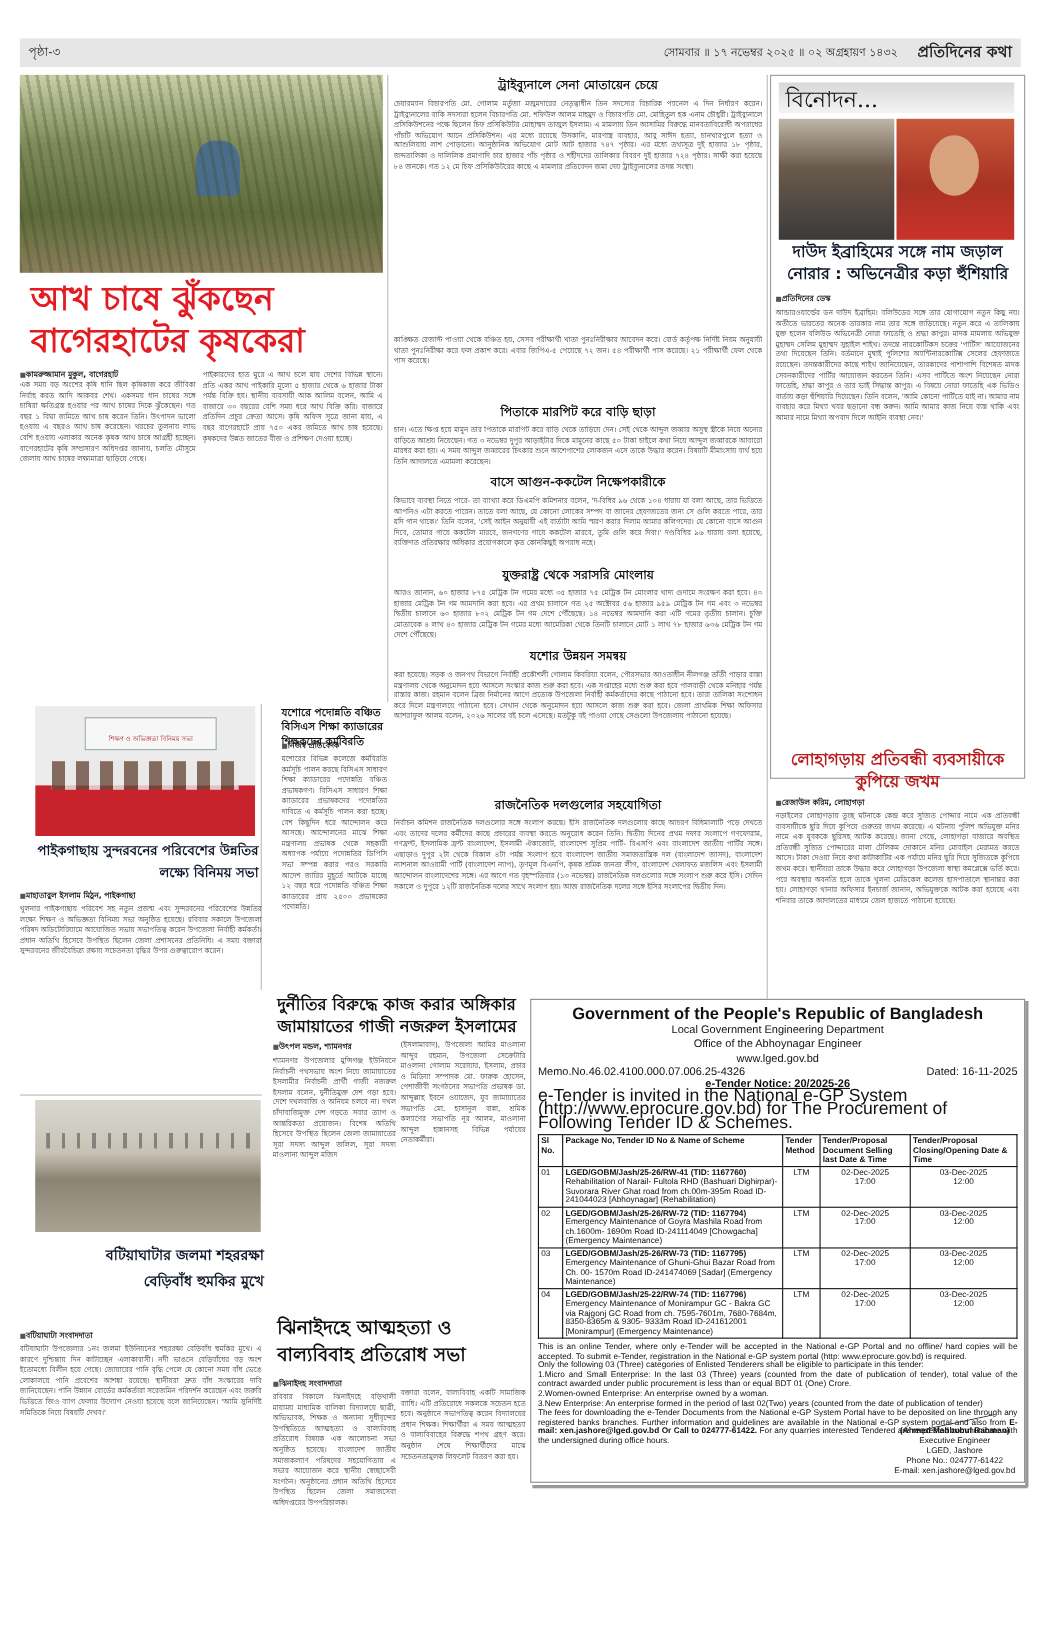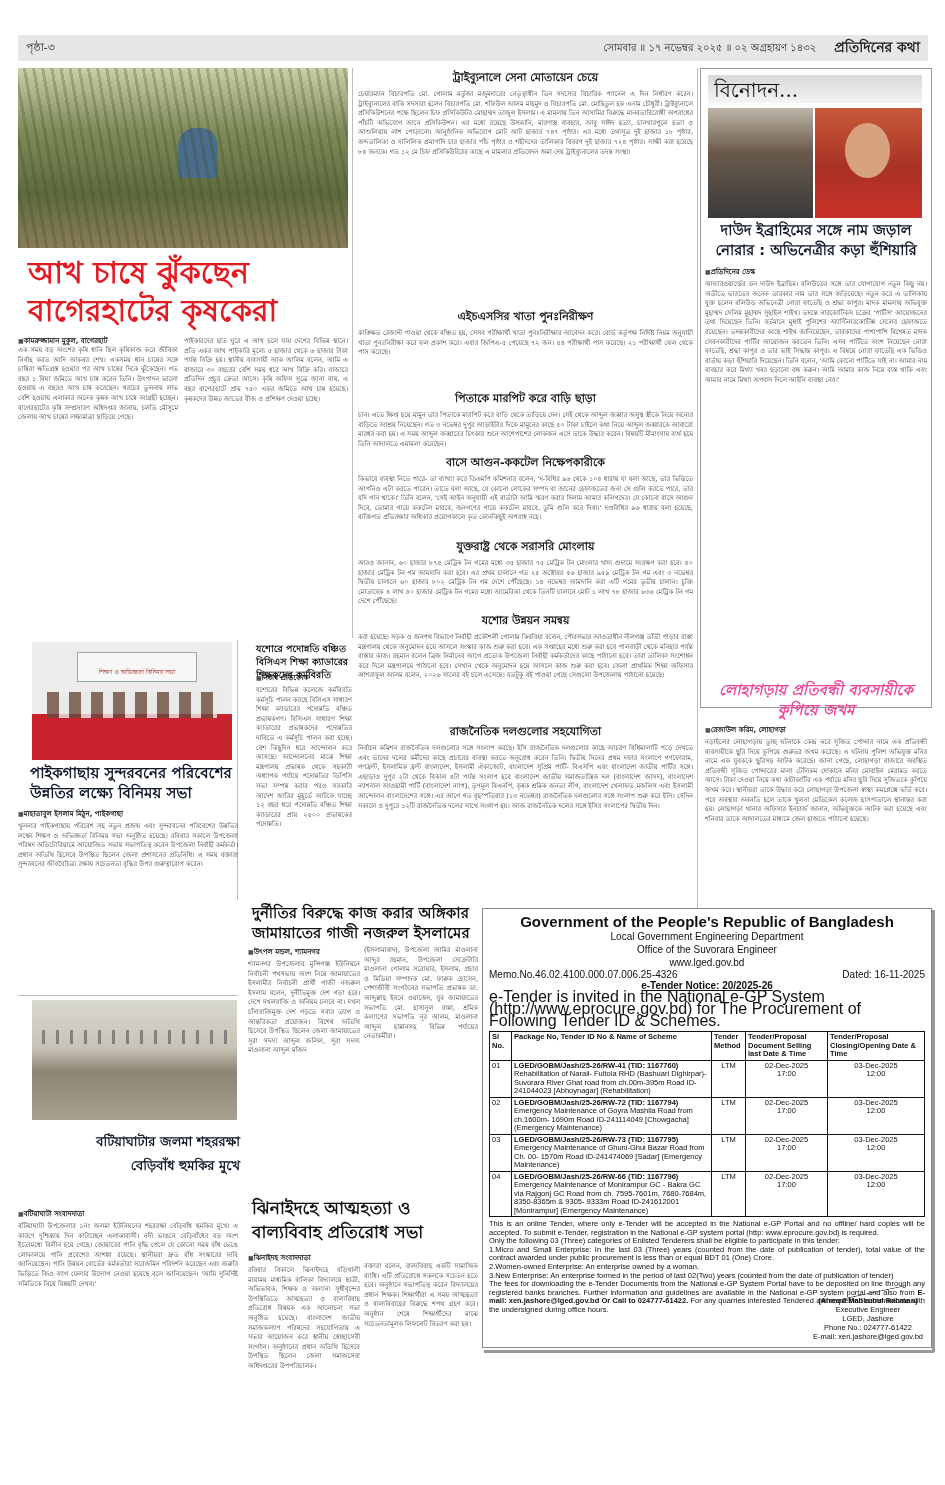--- a/index.html
+++ b/index.html
@@ -10,21 +10,21 @@
   .masthead .page-no { flex: 1; }
   .masthead .date { margin-right: 18px; font-size: 10px; }
   .masthead .brand { font-weight: bold; font-size: 14px; font-family: "DejaVu Serif", serif; }
   .body-text { font-size: 6.5px; line-height: 9.6px; color: #333; text-align: justify; overflow: hidden; }
   .byline { font-size: 7px; font-weight: bold; color: #111; margin-bottom: 2px; }
   .byline::before { content: "\25A0 "; font-size: 6px; color: #555; }
   .photo { background: #8a8f7a; overflow: hidden; }
   .subhead { font-size: 11px; font-weight: bold; text-align: center; color: #111; margin: 3px 0 2px; }
   .headline-red { color: #e31b23; font-weight: bold; font-family: "DejaVu Sans", sans-serif; }
   .headline-green { color: #0f172a; font-weight: bold; }
-  .headline-magenta { color: #ec4899; font-weight: bold; font-style: italic; }
+  .headline-magenta { color: #b91c1c; font-weight: bold; }
   .headline-black { color: #111; font-weight: bold; }
   .vline { background: #bbb; width: 1px; }
   .hline { background: #bbb; height: 1px; }
   .tender { left: 482px; top: 908px; width: 450px; height: 440px; border: 1px solid #888; padding: 4px 6px; font-family: "Liberation Sans", sans-serif; color: #111; }
   .tender .t-title { font-size: 15px; font-weight: bold; text-align: center; }
   .tender .t-sub { font-size: 10px; text-align: center; line-height: 13px; }
   .tender .t-memo { font-size: 10px; display: flex; justify-content: space-between; }
   .tender .t-notice { font-size: 10px; font-weight: bold; text-align: center; text-decoration: underline; }
   .tender .t-intro { font-size: 16px; line-height: 12px; margin-bottom: 4px; }
   .tender table { width: 100%; border-collapse: collapse; font-size: 7.5px; line-height: 8.5px; }
@@ -66,21 +66,20 @@
 <div class="abs body-text" style="left:18px;top:346px;width:160px;height:285px;">এক সময় বড় অংশের কৃষি ধানি ছিল কৃষিকাজ করে জীবিকা নির্বাহ করত আদি আকবর শেখ। একসময় ধান চাষের সঙ্গে চাষিরা ক্ষতিগ্রস্ত হওয়ার পর আখ চাষের দিকে ঝুঁকেছেন। গত বছর ১ বিঘা জমিতে আখ চাষ করেন তিনি। উৎপাদন ভালো হওয়ায় এ বছরও আখ চাষ করেছেন। খরচের তুলনায় লাভ বেশি হওয়ায় এলাকার অনেক কৃষক আখ চাষে আগ্রহী হচ্ছেন। বাগেরহাটের কৃষি সম্প্রসারণ অধিদপ্তর জানায়, চলতি মৌসুমে জেলায় আখ চাষের লক্ষ্যমাত্রা ছাড়িয়ে গেছে।</div>
 <div class="abs body-text" style="left:184px;top:337px;width:164px;height:230px;">পাইকারদের হাত ঘুরে এ আখ চলে যায় দেশের বিভিন্ন স্থানে। প্রতি একর আখ পাইকারি মূল্যে ৫ হাজার থেকে ৬ হাজার টাকা পর্যন্ত বিক্রি হয়। স্থানীয় ব্যবসায়ী আক আলিম বলেন, আমি এ বাজারে ৩০ বছরের বেশি সময় ধরে আখ বিক্রি করি। বাজারে প্রতিদিন প্রচুর ক্রেতা আসে। কৃষি অফিস সূত্রে জানা যায়, এ বছর বাগেরহাটে প্রায় ৭৫০ একর জমিতে আখ চাষ হয়েছে। কৃষকদের উন্নত জাতের বীজ ও প্রশিক্ষণ দেওয়া হচ্ছে।</div>
 
 <div class="abs vline" style="left:352px;top:68px;height:570px;"></div>
 <div class="abs vline" style="left:697px;top:68px;height:840px;"></div>
 <div class="abs vline" style="left:237px;top:640px;height:260px;"></div>
 
 <div class="abs" style="left:358px;top:66px;width:335px;">
   <div class="subhead">ট্রাইব্যুনালে সেনা মোতায়েন চেয়ে</div>
   <div class="body-text" style="height:215px;">চেয়ারম্যান বিচারপতি মো. গোলাম মর্তুজা মজুমদারের নেতৃত্বাধীন তিন সদস্যের বিচারিক প্যানেল এ দিন নির্ধারণ করেন। ট্রাইব্যুনালের বাকি সদস্যরা হলেন বিচারপতি মো. শফিউল আলম মাহমুদ ও বিচারপতি মো. মোহিতুল হক এনাম চৌধুরী। ট্রাইব্যুনালে প্রসিকিউশনের পক্ষে ছিলেন চিফ প্রসিকিউটর মোহাম্মদ তাজুল ইসলাম। এ মামলায় তিন আসামির বিরুদ্ধে মানবতাবিরোধী অপরাধের পাঁচটি অভিযোগ আনে প্রসিকিউশন। এর মধ্যে রয়েছে উসকানি, মারণাস্ত্র ব্যবহার, আবু সাঈদ হত্যা, চানখারপুলে হত্যা ও আশুলিয়ায় লাশ পোড়ানো। আনুষ্ঠানিক অভিযোগ মোট আট হাজার ৭৪৭ পৃষ্ঠার। এর মধ্যে তথ্যসূত্র দুই হাজার ১৮ পৃষ্ঠার, জব্দতালিকা ও দালিলিক প্রমাণাদি চার হাজার পাঁচ পৃষ্ঠার ও শহীদদের তালিকার বিবরণ দুই হাজার ৭২৪ পৃষ্ঠার। সাক্ষী করা হয়েছে ৮৪ জনকে। গত ১২ মে চিফ প্রসিকিউটরের কাছে এ মামলার প্রতিবেদন জমা দেয় ট্রাইব্যুনালের তদন্ত সংস্থা।</div>
-  <div class="subhead">এইচএসসির খাতা পুনঃনিরীক্ষণ</div>
   <div class="body-text" style="height:58px;">কাঙ্ক্ষিত রেজাল্ট পাওয়া থেকে বঞ্চিত হয়, সেসব পরীক্ষার্থী খাতা পুনঃনিরীক্ষার আবেদন করে। বোর্ড কর্তৃপক্ষ নির্দিষ্ট নিয়ম অনুযায়ী খাতা পুনঃনিরীক্ষা করে ফল প্রকাশ করে। এবার জিপিএ-৫ পেয়েছে ৭২ জন। ৫৪ পরীক্ষার্থী পাস করেছে। ২১ পরীক্ষার্থী ফেল থেকে পাস করেছে।</div>
   <div class="subhead">পিতাকে মারপিট করে বাড়ি ছাড়া</div>
   <div class="body-text" style="height:40px;">চান। এতে ক্ষিপ্ত হয়ে মামুন তার পিতাকে মারপিট করে বাড়ি থেকে তাড়িয়ে দেন। সেই থেকে আব্দুল জব্বার অসুস্থ স্ত্রীকে নিয়ে অন্যের বাড়িতে আশ্রয় নিয়েছেন। গত ৩ নভেম্বর দুপুর আড়াইটার দিকে মামুনের কাছে ৫০ টাকা চাইলে কথা নিয়ে আব্দুল জব্বারকে আবারো মারধর করা হয়। এ সময় আব্দুল জব্বারের চিৎকার শুনে আশেপাশের লোকজন এসে তাকে উদ্ধার করেন। বিষয়টি মীমাংসায় ব্যর্থ হয়ে তিনি আদালতে এমামলা করেছেন।</div>
   <div class="subhead">বাসে আগুন-ককটেল নিক্ষেপকারীকে</div>
   <div class="body-text" style="height:60px;">কিভাবে ব্যবস্থা নিতে পারে- তা ব্যাখ্যা করে ডিএমপি কমিশনার বলেন, 'দ-বিধির ৯৬ থেকে ১০৪ ধারায় যা বলা আছে, তার ভিত্তিতে আপনিও এটা করতে পারেন। তাতে বলা আছে, যে কোনো লোকের সম্পদ বা জানের হেফাজতের জন্য সে গুলি করতে পারে, তার যদি গান থাকে।' তিনি বলেন, 'সেই আইন অনুযায়ী এই বার্তাটা আমি স্মরণ করার দিলাম আমার কলিগদের। যে কোনো বাসে আগুন দিবে, তোমার গায়ে ককটেল মারবে, জনগণের গায়ে ককটেল মারবে, তুমি গুলি করে দিবা।' দণ্ডবিধির ৯৬ ধারায় বলা হয়েছে, ব্যক্তিগত প্রতিরক্ষার অধিকার প্রয়োগকালে কৃত কোনকিছুই অপরাধ নহে।</div>
   <div class="subhead">যুক্তরাষ্ট্র থেকে সরাসরি মোংলায়</div>
   <div class="body-text" style="height:50px;">আরও জানান, ৬০ হাজার ৮৭৫ মেট্রিক টন গমের মধ্যে ৩৫ হাজার ৭৫ মেট্রিক টন মোংলার খাদ্য গুদামে সংরক্ষণ করা হবে। ৪০ হাজার মেট্রিক টন গম আমদানি করা হবে। এর প্রথম চালানে গত ২৫ অক্টোবর ৫৬ হাজার ৯৫৯ মেট্রিক টন গম এবং ৩ নভেম্বর দ্বিতীয় চালানে ৬০ হাজার ৮০২ মেট্রিক টন গম দেশে পৌঁছেছে। ১৪ নভেম্বর আমদানি করা এটি গমের তৃতীয় চালান। চুক্তি মোতাবেক ৪ লাখ ৪০ হাজার মেট্রিক টন গমের মধ্যে আমেরিকা থেকে তিনটি চালানে মোট ১ লাখ ৭৮ হাজার ৬৩৬ মেট্রিক টন গম দেশে পৌঁছেছে।</div>
   <div class="subhead">যশোর উন্নয়ন সমন্বয়</div>
   <div class="body-text" style="height:50px;">করা হয়েছে। সড়ক ও জনপথ বিভাগে নির্বাহী প্রকৌশলী গোলাম কিবরিয়া বলেন, পৌরসভার আওতাধীন নীলগঞ্জ তাঁতী পাড়ার রাস্তা মন্ত্রণালয় থেকে অনুমোদন হয়ে আসলে সংস্কার কাজ শুরু করা হবে। এক সপ্তাহের মধ্যে শুরু করা হবে পালবাড়ী থেকে মনিহার পর্যন্ত রাস্তার কাজ। রহমান বলেন ব্রিজ নির্মানের আগে প্রত্যেক উপজেলা নির্বাহী কর্মকর্তাদের কাছে পাঠানো হবে। তারা তালিকা সংশোধন করে দিলে মন্ত্রণালয়ে পাঠানো হবে। সেখান থেকে অনুমোদন হয়ে আসলে কাজ শুরু করা হবে। জেলা প্রাথমিক শিক্ষা অফিসার আশরাফুল আলম বলেন, ২০২৬ সালের বই চলে এসেছে। যতটুকু বই পাওয়া গেছে সেগুলো উপজেলায় পাঠানো হয়েছে।</div>
 </div>
@@ -112,21 +111,21 @@
 <div class="abs" style="left:705px;top:724px;width:222px;">
   <div class="byline">রেজাউল করিম, লোহাগড়া</div>
   <div class="body-text" style="height:175px;">নড়াইলের লোহাগড়ায় তুচ্ছ ঘটনাকে কেন্দ্র করে সুজিত পোদ্দার নামে এক প্রতিবন্ধী ব্যবসায়ীকে ছুরি দিয়ে কুপিয়ে গুরুতর জখম করেছে। এ ঘটনায় পুলিশ অভিযুক্ত মনির নামে এক যুবককে ছুরিসহ আটক করেছে। জানা গেছে, লোহাগড়া বাজারে অবস্থিত প্রতিবন্ধী সুজিত পোদ্দারের মালা টেলিকম দোকানে মনির মোবাইল মেরামত করতে আসে। টাকা দেওয়া নিয়ে কথা কাটাকাটির এক পর্যায়ে মনির ছুরি দিয়ে সুজিতকে কুপিয়ে জখম করে। স্থানীয়রা তাকে উদ্ধার করে লোহাগড়া উপজেলা স্বাস্থ্য কমপ্লেক্সে ভর্তি করে। পরে অবস্থার অবনতি হলে তাকে খুলনা মেডিকেল কলেজ হাসপাতালে স্থানান্তর করা হয়। লোহাগড়া থানার অফিসার ইনচার্জ জানান, অভিযুক্তকে আটক করা হয়েছে এবং শনিবার তাকে আদালতের মাধ্যমে জেল হাজতে পাঠানো হয়েছে।</div>
 </div>
 
 <div class="abs photo" style="left:32px;top:642px;width:200px;height:118px;background:#ececec;">
   <div style="position:absolute;left:45px;top:10px;width:120px;height:30px;background:#f7f7f7;border:1px solid #9aa;font-size:6px;color:#a22;text-align:center;padding-top:14px;">শিক্ষণ ও অভিজ্ঞতা বিনিময় সভা</div>
   <div style="position:absolute;left:0;top:72px;width:200px;height:46px;background:#c8232c;"></div>
   <div style="position:absolute;left:15px;top:50px;width:170px;height:26px;background:repeating-linear-gradient(90deg,#6a4a3c 0 12px,#e9e9e9 12px 22px);opacity:.8;"></div>
 </div>
-<div class="abs headline-green" style="left:30px;top:763px;width:205px;font-size:15px;line-height:20px;text-align:left;">পাইকগাছায় সুন্দরবনের পরিবেশের উন্নতির লক্ষ্যে বিনিময় সভা</div>
+<div class="abs headline-green" style="left:30px;top:763px;width:205px;font-size:12px;line-height:20px;text-align:right;">পাইকগাছায় সুন্দরবনের পরিবেশের উন্নতির লক্ষ্যে বিনিময় সভা</div>
 <div class="abs" style="left:18px;top:808px;width:220px;">
   <div class="byline">মাহাতাবুল ইসলাম মিঠুন, পাইকগাছা</div>
   <div class="body-text" style="height:170px;">খুলনার পাইকগাছায় পরিবেশ সহ নতুন প্রজন্ম এবং সুন্দরবনের পরিবেশের উন্নতির লক্ষ্যে শিক্ষণ ও অভিজ্ঞতা বিনিময় সভা অনুষ্ঠিত হয়েছে। রবিবার সকালে উপজেলা পরিষদ অডিটোরিয়ামে আয়োজিত সভায় সভাপতিত্ব করেন উপজেলা নির্বাহী কর্মকর্তা। প্রধান অতিথি হিসেবে উপস্থিত ছিলেন জেলা প্রশাসনের প্রতিনিধি। এ সময় বক্তারা সুন্দরবনের জীববৈচিত্র্য রক্ষায় সচেতনতা বৃদ্ধির উপর গুরুত্বারোপ করেন।</div>
 </div>
 
 <div class="abs headline-black" style="left:256px;top:642px;width:96px;font-size:9.5px;line-height:13px;">যশোরে পদোন্নতি বঞ্চিত বিসিএস শিক্ষা ক্যাডারের শিক্ষকদের কর্মবিরতি</div>
 <div class="abs" style="left:256px;top:672px;width:96px;">
   <div class="byline">নিজস্ব প্রতিবেদক</div>
   <div class="body-text" style="height:220px;">যশোরের বিভিন্ন কলেজে কর্মবিরতি কর্মসূচি পালন করছে বিসিএস সাধারণ শিক্ষা ক্যাডারের পদোন্নতি বঞ্চিত প্রভাষকগণ। বিসিএস সাধারণ শিক্ষা ক্যাডারের প্রভাষকদের পদোন্নতির দাবিতে এ কর্মসূচি পালন করা হচ্ছে। বেশ কিছুদিন ধরে আন্দোলন করে আসছে। আন্দোলনের মাঝে শিক্ষা মন্ত্রণালয় প্রভাষক থেকে সহকারী অধ্যাপক পর্যায়ে পদোন্নতির ডিপিসি সভা সম্পন্ন করার পরও সরকারি আদেশ জারির মুহূর্তে আটকে যাচ্ছে ১২ বছর ধরে পদোন্নতি বঞ্চিত শিক্ষা ক্যাডারের প্রায় ২৫০০ প্রভাষকের পদোন্নতি।</div>
 </div>
@@ -162,21 +161,21 @@
 </div>
 <div class="abs" style="left:248px;top:1252px;width:112px;">
   <div class="byline">ঝিনাইদহ সংবাদদাতা</div>
   <div class="body-text" style="height:200px;">রবিবার বিকালে ঝিনাইদহে বড়িখালী মায়াময় মাধ্যমিক বালিকা বিদ্যালয়ে ছাত্রী, অভিভাবক, শিক্ষক ও অন্যান্য সুধীবৃন্দের উপস্থিতিতে আত্মহত্যা ও বাল্যবিবাহ প্রতিরোধ বিষয়ক এক আলোচনা সভা অনুষ্ঠিত হয়েছে। বাংলাদেশ জাতীয় সমাজকল্যাণ পরিষদের সহযোগিতায় এ সভার আয়োজন করে স্থানীয় স্বেচ্ছাসেবী সংগঠন। অনুষ্ঠানের প্রধান অতিথি হিসেবে উপস্থিত ছিলেন জেলা সমাজসেবা অধিদপ্তরের উপপরিচালক।</div>
 </div>
 <div class="abs body-text" style="left:364px;top:1262px;width:114px;height:190px;">বক্তারা বলেন, বাল্যবিবাহ একটি সামাজিক ব্যাধি। এটি প্রতিরোধে সকলকে সচেতন হতে হবে। অনুষ্ঠানে সভাপতিত্ব করেন বিদ্যালয়ের প্রধান শিক্ষক। শিক্ষার্থীরা এ সময় আত্মহত্যা ও বাল্যবিবাহের বিরুদ্ধে শপথ গ্রহণ করে। অনুষ্ঠান শেষে শিক্ষার্থীদের মাঝে সচেতনতামূলক লিফলেট বিতরণ করা হয়।</div>
 
 <div class="abs tender">
   <div class="t-title">Government of the People's Republic of Bangladesh</div>
   <div class="t-sub">Local Government Engineering Department</div>
-  <div class="t-sub">Office of the Suvorara Engineer</div>
+  <div class="t-sub">Office of the Abhoynagar Engineer</div>
   <div class="t-sub">www.lged.gov.bd</div>
   <div class="t-memo">
     <span>Memo.No.46.02.4100.000.07.006.25-4326</span>
     <span>Dated: 16-11-2025</span>
   </div>
   <div class="t-notice">e-Tender Notice: 20/2025-26</div>
   <div class="t-intro">e-Tender is invited in the National e-GP System (http://www.eprocure.gov.bd) for The Procurement of Following Tender ID &amp; Schemes.</div>
 
   <table>
     <thead>
@@ -223,21 +222,21 @@
             <div>02-Dec-2025</div>
             <div>17:00</div>
           </td>
         <td class="c">
             <div>03-Dec-2025</div>
             <div>12:00</div>
           </td>
       </tr>
       <tr>
         <td>04</td>
-        <td><span class="pkg">LGED/GOBM/Jash/25-26/RW-66 (TID: 1167796)</span><span>Emergency Maintenance of Monirampur GC - Bakra GC via Rajgonj GC Road from ch. 7595-7601m, 7680-7684m, 8350-8365m &amp; 9305- 9333m Road ID-241612001 [Monirampur] (Emergency Maintenance)</span></td>
+        <td><span class="pkg">LGED/GOBM/Jash/25-22/RW-74 (TID: 1167796)</span><span>Emergency Maintenance of Monirampur GC - Bakra GC via Rajgonj GC Road from ch. 7595-7601m, 7680-7684m, 8350-8365m &amp; 9305- 9333m Road ID-241612001 [Monirampur] (Emergency Maintenance)</span></td>
         <td class="c">LTM</td>
         <td class="c">
             <div>02-Dec-2025</div>
             <div>17:00</div>
           </td>
         <td class="c">
             <div>03-Dec-2025</div>
             <div>12:00</div>
           </td>
       </tr>

